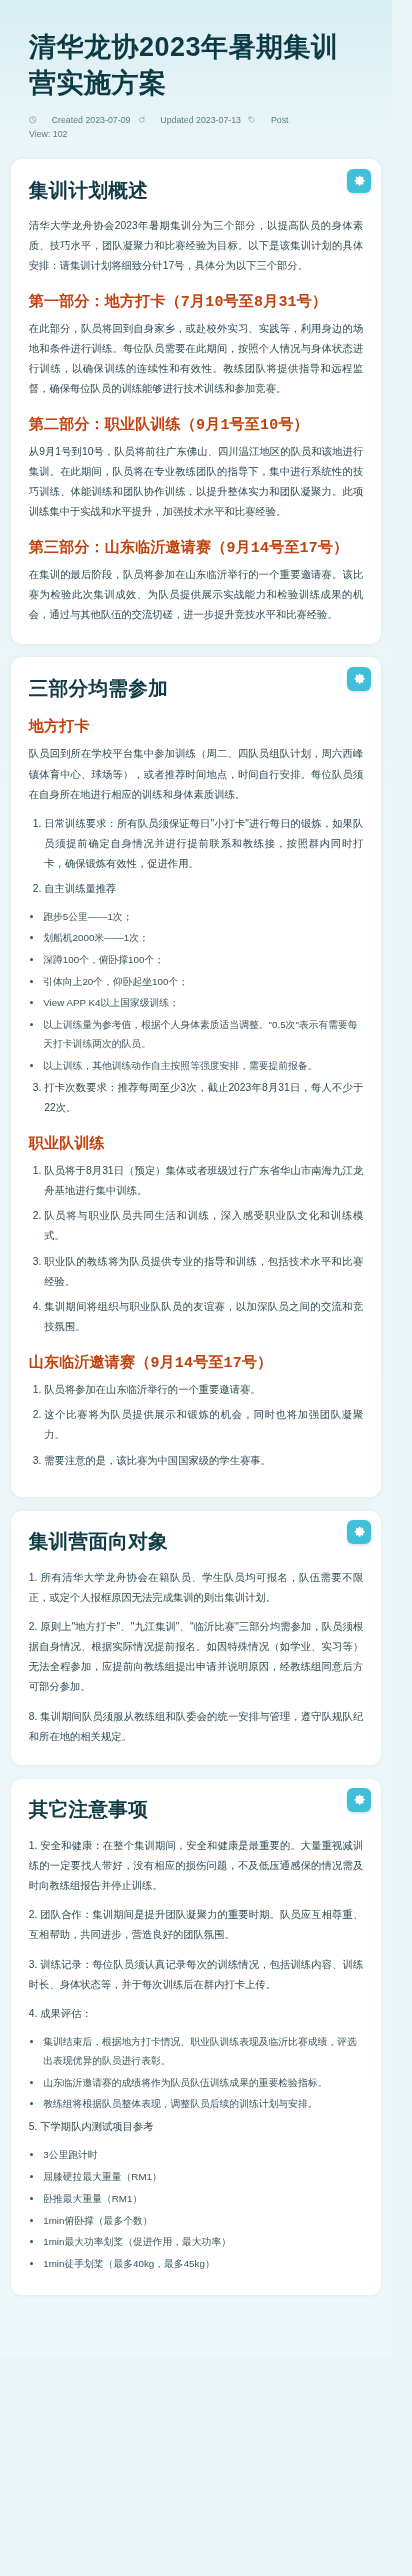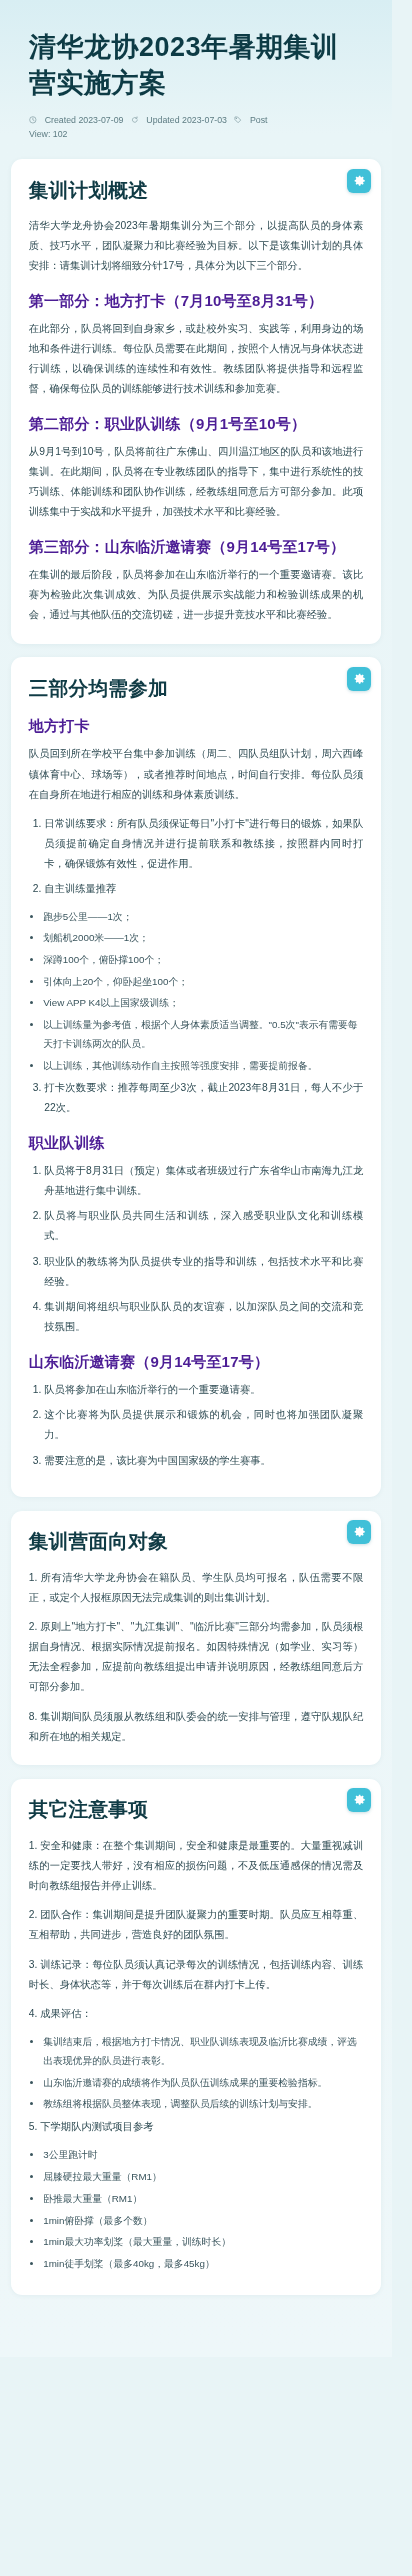--- a/index.html
+++ b/index.html
@@ -37,21 +37,21 @@
     flex-wrap: wrap;
     align-items: center;
     gap: 7.2px;
     font-size: 8.8px;
     color: #5d7c83;
     margin-bottom: 3.1px;
   }
   .meta-item {
     display: flex;
     align-items: center;
-    gap: 8px;
+    gap: 15px;
     white-space: nowrap;
   }
   .meta-icon {
     display: inline-block;
     width: 7.7px;
     height: 7.7px;
     opacity: .75;
   }
   .view-row {
     font-size: 8.8px;
@@ -88,23 +88,24 @@
   h2.section-title {
     font-size: 19.6px;
     font-weight: bold;
     color: #103b45;
     margin: 0 0 12.4px 0;
     letter-spacing: 0.3px;
   }
   h3.sub-title {
     font-size: 15px;
     font-weight: bold;
-    color: #4c1d95;
+    color: #c2410c;
     margin: 15.5px 0 8.2px 0;
     letter-spacing: 0.2px;
+    font-family: Liberation Mono, monospace;
   }
   h3.sub-title:first-child { margin-top: 0; }
   p.para {
     font-size: 10.3px;
     line-height: 1.95;
     color: #2d4a52;
     margin: 0 0 9.3px 0;
     text-align: justify;
   }
   p.para:last-child { margin-bottom: 0; }
@@ -152,21 +153,21 @@
         </span>
         <span>Created 2023-07-09</span>
       </span>
       <span class="meta-item">
         <span class="meta-icon">
           <svg viewBox="0 0 16 16">
               <path d="M13 8a5 5 0 1 1-1.6-3.6" fill="none" stroke="#5d7c83" stroke-width="1.4" stroke-linecap="round"></path>
               <path d="M12.6 1.8v2.9h-2.9" fill="none" stroke="#5d7c83" stroke-width="1.4" stroke-linecap="round" stroke-linejoin="round"></path>
             </svg>
         </span>
-        <span>Updated 2023-07-03</span>
+        <span>Updated 2023-07-13</span>
       </span>
       <span class="meta-item">
         <span class="meta-icon">
           <svg viewBox="0 0 16 16">
               <path d="M2 2h5.5L14 8.5 8.5 14 2 7.5V2z" fill="none" stroke="#5d7c83" stroke-width="1.4" stroke-linejoin="round"></path>
               <circle cx="5" cy="5" r="1.1" fill="#5d7c83"></circle>
             </svg>
         </span>
         <span>Post</span>
       </span>
@@ -179,21 +180,21 @@
         <div class="card-gear">
           <svg viewBox="0 0 24 24" aria-hidden="true">
             <path d="M12 8.6a3.4 3.4 0 1 0 0 6.8 3.4 3.4 0 0 0 0-6.8zm9 4.7v-2.6l-2.3-.4a6.9 6.9 0 0 0-.8-1.9l1.3-1.9-1.8-1.8-1.9 1.3a6.9 6.9 0 0 0-1.9-.8L13.2 3h-2.6l-.4 2.2a6.9 6.9 0 0 0-1.9.8L6.4 4.7 4.6 6.5l1.3 1.9a6.9 6.9 0 0 0-.8 1.9L3 10.7v2.6l2.1.4c.18.67.45 1.3.8 1.9l-1.3 1.9 1.8 1.8 1.9-1.3c.6.35 1.23.62 1.9.8l.4 2.2h2.6l.4-2.2c.67-.18 1.3-.45 1.9-.8l1.9 1.3 1.8-1.8-1.3-1.9c.35-.6.62-1.23.8-1.9l2.2-.4z"></path>
           </svg>
         </div>
         <h2 class="section-title">集训计划概述</h2>
         <p class="para">清华大学龙舟协会2023年暑期集训分为三个部分，以提高队员的身体素质、技巧水平，团队凝聚力和比赛经验为目标。以下是该集训计划的具体安排：请集训计划将细致分针17号，具体分为以下三个部分。</p>
         <h3 class="sub-title">第一部分：地方打卡（7月10号至8月31号）</h3>
         <p class="para">在此部分，队员将回到自身家乡，或赴校外实习、实践等，利用身边的场地和条件进行训练。每位队员需要在此期间，按照个人情况与身体状态进行训练，以确保训练的连续性和有效性。教练团队将提供指导和远程监督，确保每位队员的训练能够进行技术训练和参加竞赛。</p>
         <h3 class="sub-title">第二部分：职业队训练（9月1号至10号）</h3>
-        <p class="para">从9月1号到10号，队员将前往广东佛山、四川温江地区的队员和该地进行集训。在此期间，队员将在专业教练团队的指导下，集中进行系统性的技巧训练、体能训练和团队协作训练，经教练组同意后方可部分参加。此项训练集中于实战和水平提升，加强技术水平和比赛经验。</p>
+        <p class="para">从9月1号到10号，队员将前往广东佛山、四川温江地区的队员和该地进行集训。在此期间，队员将在专业教练团队的指导下，集中进行系统性的技巧训练、体能训练和团队协作训练，以提升整体实力和团队凝聚力。此项训练集中于实战和水平提升，加强技术水平和比赛经验。</p>
         <h3 class="sub-title">第三部分：山东临沂邀请赛（9月14号至17号）</h3>
         <p class="para">在集训的最后阶段，队员将参加在山东临沂举行的一个重要邀请赛。该比赛为检验此次集训成效、为队员提供展示实战能力和检验训练成果的机会，通过与其他队伍的交流切磋，进一步提升竞技水平和比赛经验。</p>
       </div>
       <div class="card">
         <div class="card-gear">
           <svg viewBox="0 0 24 24" aria-hidden="true">
             <path d="M12 8.6a3.4 3.4 0 1 0 0 6.8 3.4 3.4 0 0 0 0-6.8zm9 4.7v-2.6l-2.3-.4a6.9 6.9 0 0 0-.8-1.9l1.3-1.9-1.8-1.8-1.9 1.3a6.9 6.9 0 0 0-1.9-.8L13.2 3h-2.6l-.4 2.2a6.9 6.9 0 0 0-1.9.8L6.4 4.7 4.6 6.5l1.3 1.9a6.9 6.9 0 0 0-.8 1.9L3 10.7v2.6l2.1.4c.18.67.45 1.3.8 1.9l-1.3 1.9 1.8 1.8 1.9-1.3c.6.35 1.23.62 1.9.8l.4 2.2h2.6l.4-2.2c.67-.18 1.3-.45 1.9-.8l1.9 1.3 1.8-1.8-1.3-1.9c.35-.6.62-1.23.8-1.9l2.2-.4z"></path>
           </svg>
         </div>
         <h2 class="section-title">三部分均需参加</h2>
@@ -255,21 +256,21 @@
           <li>集训结束后，根据地方打卡情况、职业队训练表现及临沂比赛成绩，评选出表现优异的队员进行表彰。</li>
           <li>山东临沂邀请赛的成绩将作为队员队伍训练成果的重要检验指标。</li>
           <li>教练组将根据队员整体表现，调整队员后续的训练计划与安排。</li>
         </ul>
         <p class="para">5. 下学期队内测试项目参考</p>
         <ul class="nested">
           <li>3公里跑计时</li>
           <li>屈膝硬拉最大重量（RM1）</li>
           <li>卧推最大重量（RM1）</li>
           <li>1min俯卧撑（最多个数）</li>
-          <li>1min最大功率划桨（最大重量，训练时长）</li>
+          <li>1min最大功率划桨（促进作用，最大功率）</li>
           <li>1min徒手划桨（最多40kg，最多45kg）</li>
         </ul>
       </div>
     </div>
 
   <div class="bottom-pad"></div>
 </div>
 
 
 </body></html>

